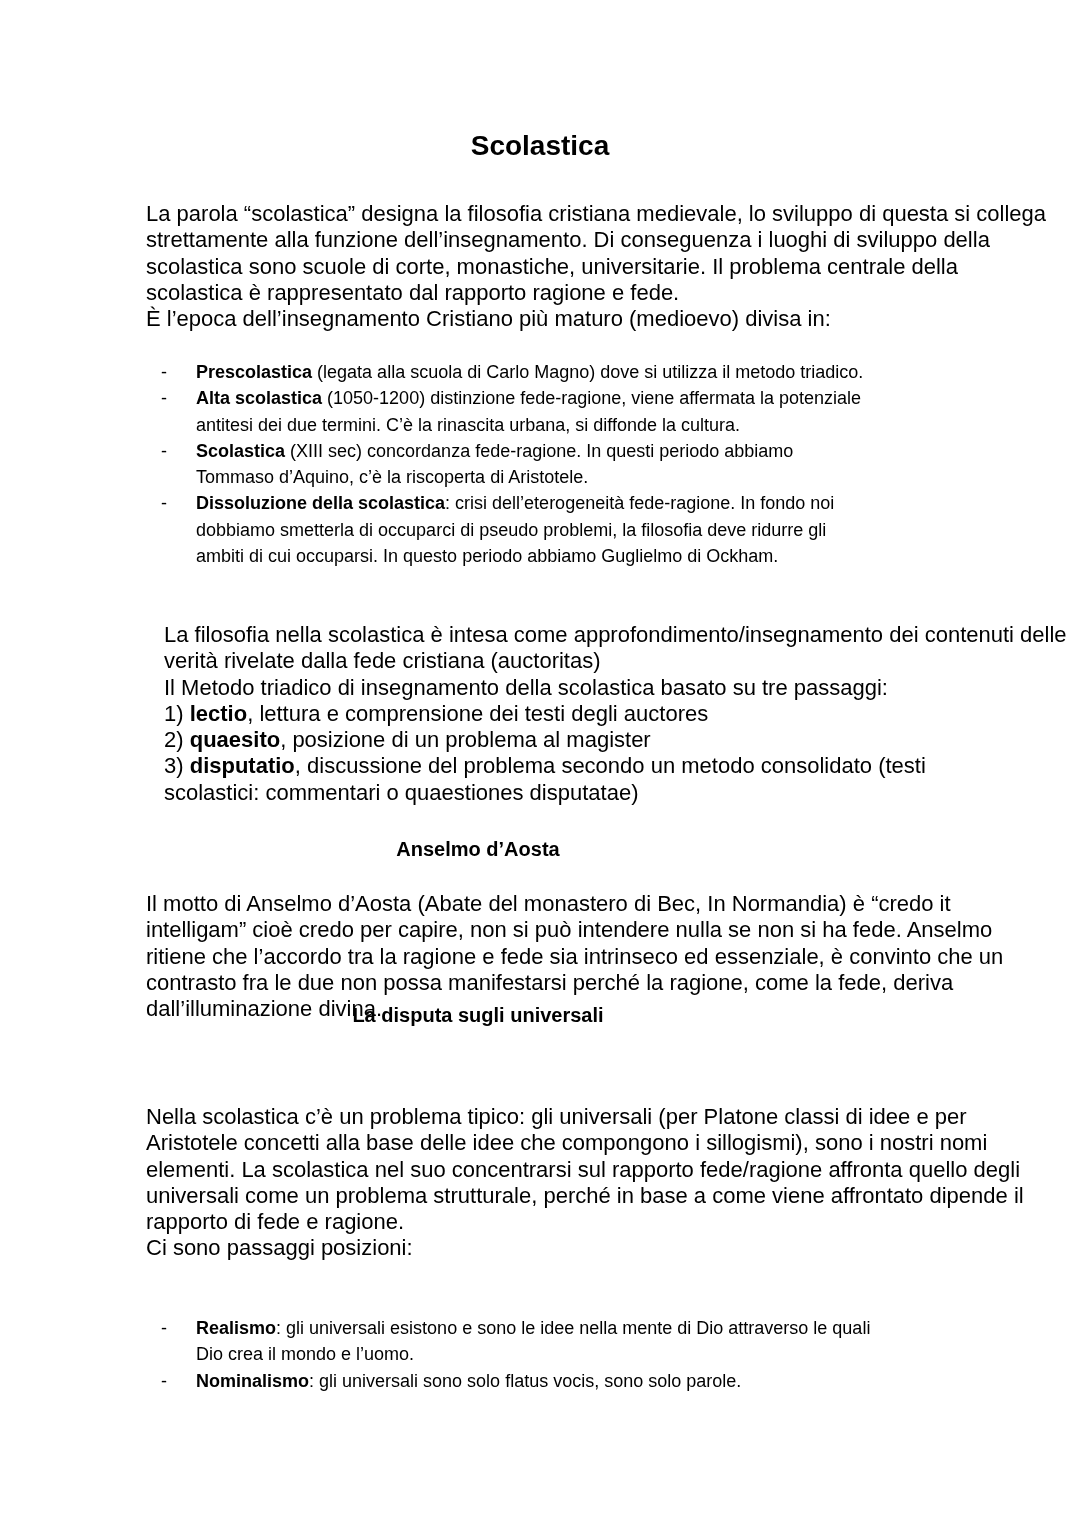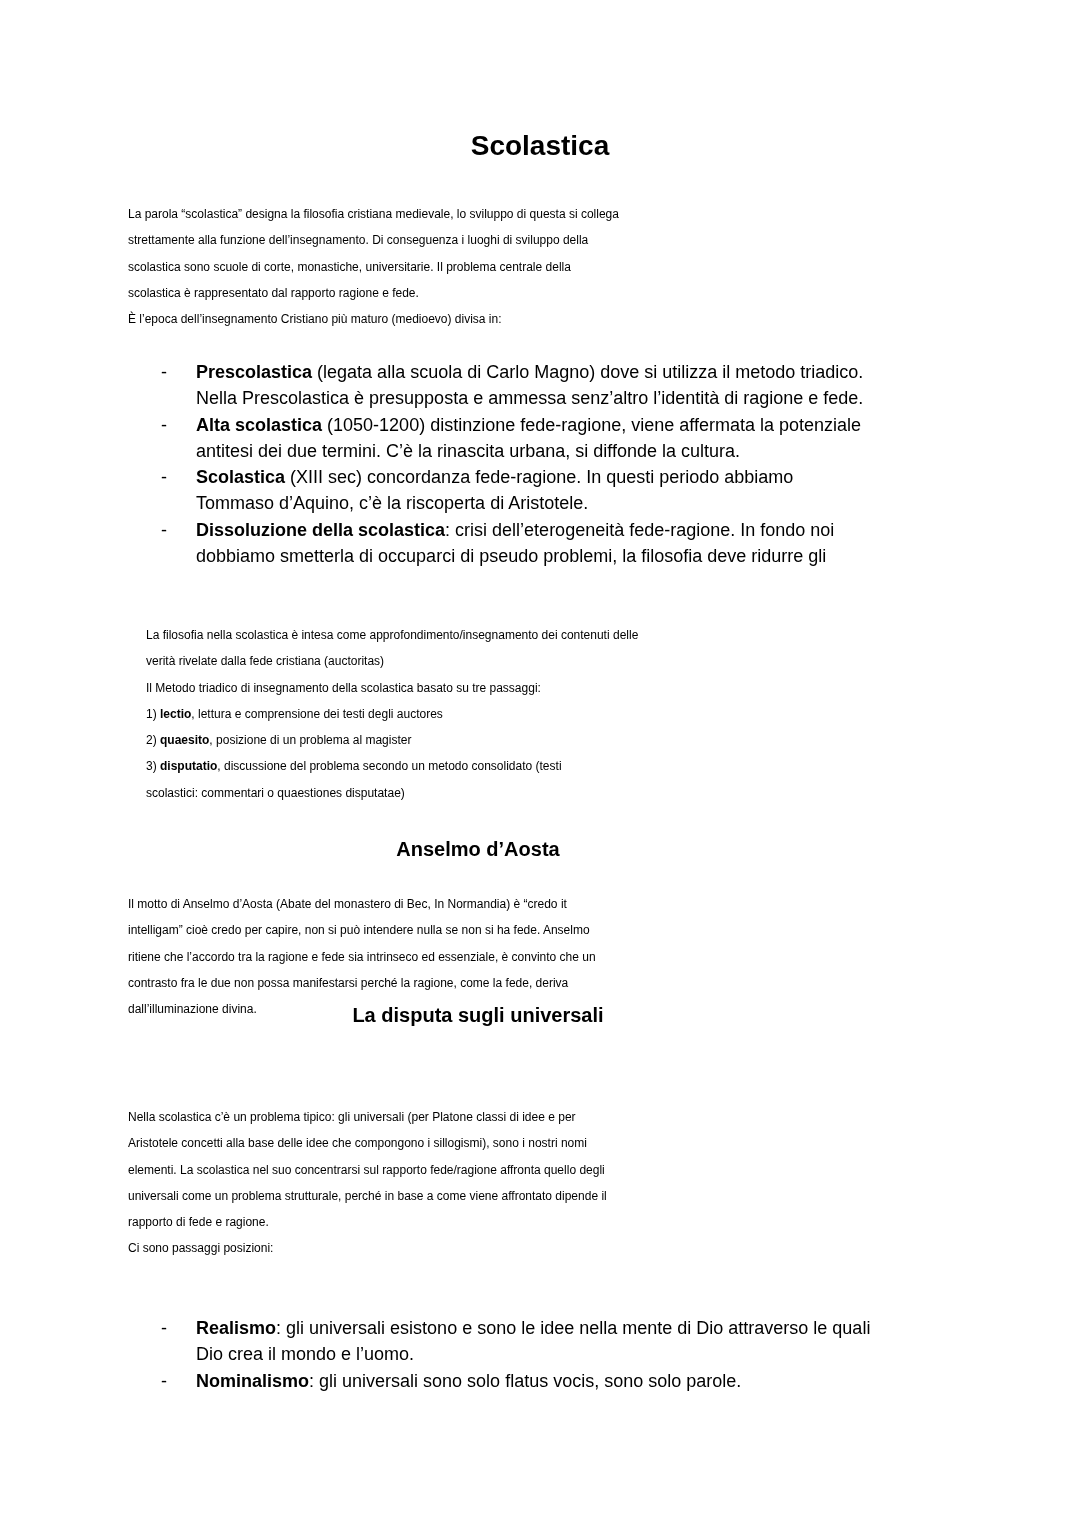--- a/index.html
+++ b/index.html
@@ -3,21 +3,21 @@
 <meta charset="utf-8">
 <style>
   html, body { margin: 0; padding: 0; background: #ffffff; }
   body { width: 1080px; height: 1525px; position: relative; overflow: hidden;
          font-family: "Liberation Sans", sans-serif; color: #000000; }
   .page { position: absolute; left: 0; top: 0; width: 1080px; height: 1525px; }
   .title { position: absolute; left: 0; width: 1080px; text-align: center;
            font-weight: bold; font-size: 28px; top: 129px; line-height: 34px; }
   .h2 { position: absolute; left: 0; width: 956px; text-align: center;
         font-weight: bold; font-size: 20px; line-height: 26px; }
-  .block { position: absolute; left: 128px; width: 830px; font-size: 12px; line-height: 26.3px; }
+  .block { position: absolute; left: 146px; width: 830px; font-size: 22px; line-height: 26.3px; }
   .line { display: block; white-space: nowrap; }
   .list { position: absolute; left: 131px; width: 830px; font-size: 18px; line-height: 26.3px; }
   .li { position: relative; padding-left: 65px; }
   .dash { position: absolute; left: 30px; top: 0; }
   b { font-weight: bold; }
 </style>
 </head>
 <body>
 
 <div class="page">
@@ -29,36 +29,36 @@
     <span class="line">strettamente alla funzione dell’insegnamento. Di conseguenza i luoghi di sviluppo della</span>
     <span class="line">scolastica sono scuole di corte, monastiche, universitarie. Il problema centrale della</span>
     <span class="line">scolastica è rappresentato dal rapporto ragione e fede.</span>
     <span class="line">È l’epoca dell’insegnamento Cristiano più maturo (medioevo) divisa in:</span>
   </div>
 
   <div class="list" style="top:359px;">
     <div class="li">
       <span class="dash">-</span>
       <span class="line"><b>Prescolastica</b><span> (legata alla scuola di Carlo Magno) dove si utilizza il metodo triadico.</span></span>
-      <span class="line">Nella Prescolastica è presupposta e ammessa senz’altro l’identità di ragione e fede.</span>
     </div>
     <div class="li">
       <span class="dash">-</span>
       <span class="line"><b>Alta scolastica</b><span> (1050-1200) distinzione fede-ragione, viene affermata la potenziale</span></span>
       <span class="line">antitesi dei due termini. C’è la rinascita urbana, si diffonde la cultura.</span>
     </div>
     <div class="li">
       <span class="dash">-</span>
       <span class="line"><b>Scolastica</b><span> (XIII sec) concordanza fede-ragione. In questi periodo abbiamo</span></span>
       <span class="line">Tommaso d’Aquino, c’è la riscoperta di Aristotele.</span>
     </div>
     <div class="li">
       <span class="dash">-</span>
       <span class="line"><b>Dissoluzione della scolastica</b><span>: crisi dell’eterogeneità fede-ragione. In fondo noi</span></span>
       <span class="line">dobbiamo smetterla di occuparci di pseudo problemi, la filosofia deve ridurre gli</span>
+      <span class="line">ambiti di cui occuparsi. In questo periodo abbiamo Guglielmo di Ockham.</span>
     </div>
   </div>
 
   <div class="block" style="top:622px;margin-left:18px;">
     <span class="line">La filosofia nella scolastica è intesa come approfondimento/insegnamento dei contenuti delle</span>
     <span class="line">verità rivelate dalla fede cristiana (auctoritas)</span>
     <span class="line">Il Metodo triadico di insegnamento della scolastica basato su tre passaggi:</span>
     <span class="line"><span>1) </span><b>lectio</b><span>, lettura e comprensione dei testi degli auctores</span></span>
     <span class="line"><span>2) </span><b>quaesito</b><span>, posizione di un problema al magister</span></span>
     <span class="line"><span>3) </span><b>disputatio</b><span>, discussione del problema secondo un metodo consolidato (testi</span></span>

